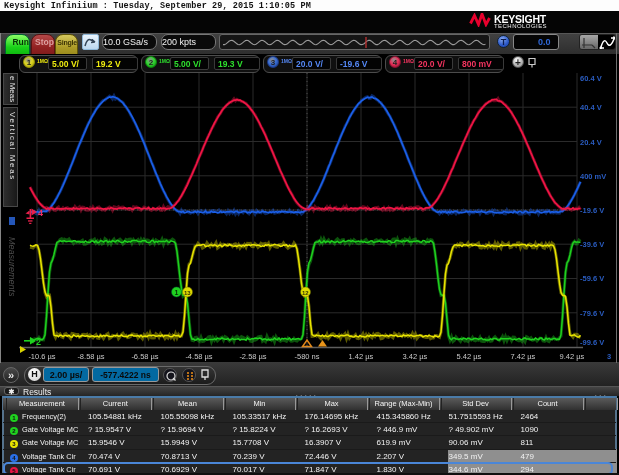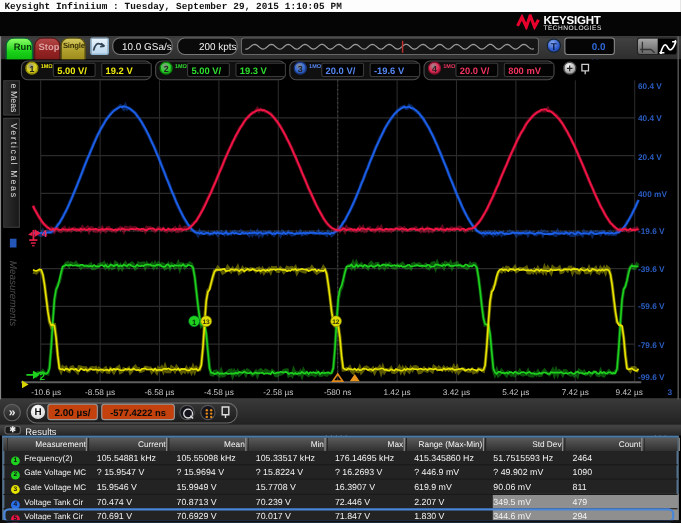--- a/index.html
+++ b/index.html
@@ -15,21 +15,21 @@
 
 #tbar { left:0; top:33px; width:619px; height:21px;
   background:linear-gradient(#414141,#2e2e2e); border-top:1px solid #565656;}
 .btn { position:absolute; top:34px; height:29px; border-radius:8px; font:bold 8.5px "Liberation Sans";
   text-align:right; line-height:15px; }
 #brun { left:5px; width:25px; background:linear-gradient(#8cff66,#19d119 45%,#05a005); color:#063306; border:1px solid #063;}
 #bstop { left:31px; width:24px; background:linear-gradient(#b54848,#922222 45%,#701515); color:#dda0a0; border:1px solid #591212;}
 #bsingle { left:55px; width:23px; background:linear-gradient(#d6c95e,#ad9c28 45%,#8a7a12); color:#3c3405; border:1px solid #5f5405; font-size:7px; letter-spacing:-0.2px;}
 #bicon { left:82px; top:34px; width:17px; height:16px; background:linear-gradient(#eaf4fd,#bcd8ef); border:1px solid #8fb8d8; border-radius:2px;}
 .tfield { position:absolute; top:34px; height:16px; background:#0a0a0a; border:1px solid #777; border-radius:7px;
-  color:#f2f2f2; font:9px "Liberation Sans"; text-align:right; line-height:15px;}
+  color:#f2f2f2; font:9px "Liberation Sans"; text-align:left; line-height:15px;}
 #f1 { left:102px; width:55px; }
 #f2 { left:161px; width:55px; }
 #prev { left:219px; top:34px; width:271px; height:16px; background:#151515; border:1px solid #666; border-radius:3px;}
 #tcirc { left:497px; top:35px; width:13px; height:13px; border-radius:50%;
   background:radial-gradient(circle at 40% 30%, #88aaf0, #2a57c8 60%, #1a3a90); border:1px solid #123;
   color:#0a1c50; font:bold 9px "Liberation Sans"; text-align:center; line-height:13px;}
 #f3 { left:513px; top:34px; width:46px; height:16px; background:#050505; border:1px solid #888; border-radius:3px;
   color:#2f68d8; font:bold 9px "Liberation Sans"; padding-left:24px; line-height:15px;}
 #sbtn { left:579px; top:33.5px; width:37px; height:16px; border:1px solid #222; border-radius:3px; overflow:hidden;}
 #sbtnL { position:absolute; left:0; top:0; width:18px; height:16px; background:linear-gradient(#a8a8a8,#5c5c5c);}
@@ -52,37 +52,37 @@
 .rlab { position:absolute; left:580px; width:32px; text-align:left; color:#2a5cc0; font:bold 7.5px "Liberation Sans"; }
 .tlab { position:absolute; top:352px; width:54px; text-align:center; color:#c8c8c8; font:7.5px "Liberation Sans";}
 
 #btm { left:0; top:362px; width:619px; height:24px; background:linear-gradient(#3a3a3a,#222);}
 #hbox { left:24px; top:365.5px; width:192px; height:19px; border:1px solid #6a6a6a; border-radius:9px;
   background:linear-gradient(#343434,#1c1c1c);}
 #chev { left:3px; top:367px; width:16px; height:16px; border-radius:50%; background:linear-gradient(#4a4a4a,#222);
   border:1px solid #666; color:#e8e8e8; font:bold 11px "Liberation Sans"; text-align:center; line-height:14px;}
 #hcirc { left:28px; top:368px; width:13px; height:13px; border-radius:50%; background:radial-gradient(circle at 40% 30%,#fff,#cfcfcf);
   color:#111; font:bold 9px "Liberation Sans"; text-align:center; line-height:13px;}
-.wfield { position:absolute; top:367px; height:15px; background:#c2410c; border:1px solid #999; border-radius:3px;
+.wfield { position:absolute; top:367px; height:15px; background:#0369a1; border:1px solid #999; border-radius:3px;
   color:#0a0a0a; font:bold 9px "Liberation Sans"; text-align:center; line-height:14px;}
 #w1 { left:43px; width:46px; }
 #w2 { left:92px; width:67px; font-size:8.5px;}
 .cico { position:absolute; top:368px; width:14px; height:14px; border-radius:50%; background:#14141c; border:1px solid #555;}
 
 #rbar { left:0; top:386px; width:619px; height:10px; background:linear-gradient(#454545,#252525); border-top:1px solid #555;}
 #gear { left:4px; top:387px; width:15px; height:8px; background:#1a1a1a; border:1px solid #666; border-radius:3px;
   color:#eee; font:bold 7px "Liberation Sans"; text-align:center; line-height:8px;}
 #rtxt { left:23px; top:386.5px; color:#f0f0f0; font:8.5px "Liberation Sans";}
 .dots { position:absolute; top:389px; color:#8a8a8a; font:bold 7px "Liberation Sans"; letter-spacing:1px;}
 
 #tbl { left:2px; top:396px; width:615px; height:77px; background:#232323; border-top:2px solid #4a7ba8;
   border-left:2px solid #55728c; border-right:2px solid #55728c;}
 #thead { left:3px; top:398px; width:613px; height:12px; background:linear-gradient(#5a5a5a,#303030); }
 .hcell { position:absolute; top:0; height:12px; border-right:1px solid #999; box-shadow:inset 1px 0 0 #222;
-  color:#f5f5f5; font:7.5px "Liberation Sans"; text-align:right; line-height:12px;}
+  color:#f5f5f5; font:7.5px "Liberation Sans"; text-align:center; line-height:12px;}
 .trow { position:absolute; left:3px; width:613px; height:13.2px; border-bottom:1px solid #1a1a1a;}
 .mcell { position:absolute; top:0; height:13.2px; color:#f2f2f2; font:7.4px "Liberation Sans"; line-height:13.2px; white-space:nowrap;}
 .dot { display:inline-block; width:8px; height:8px; border-radius:50%; color:#111; font:bold 6px "Liberation Sans";
   text-align:center; line-height:8px; margin:0 4px 0 2px; vertical-align:-1px;}
 .dcell { position:absolute; top:0; height:13.2px; color:#f2f2f2; font:8px "Liberation Sans"; line-height:13.2px;}
 #wmband { left:448px; top:449px; width:169px; height:24px; background:#8f8f8f;}
 #sel { left:3px; top:462px; width:610px; height:12.5px; border:2px solid #4a86d8; border-radius:5px;}
 #wmtext { left:431px; top:450px; color:rgba(45,92,60,0.85); font:19.5px "Liberation Sans";}
 #botstrip { left:0; top:473px; width:619px; height:2px; background:#101010;}
 </style></head>

